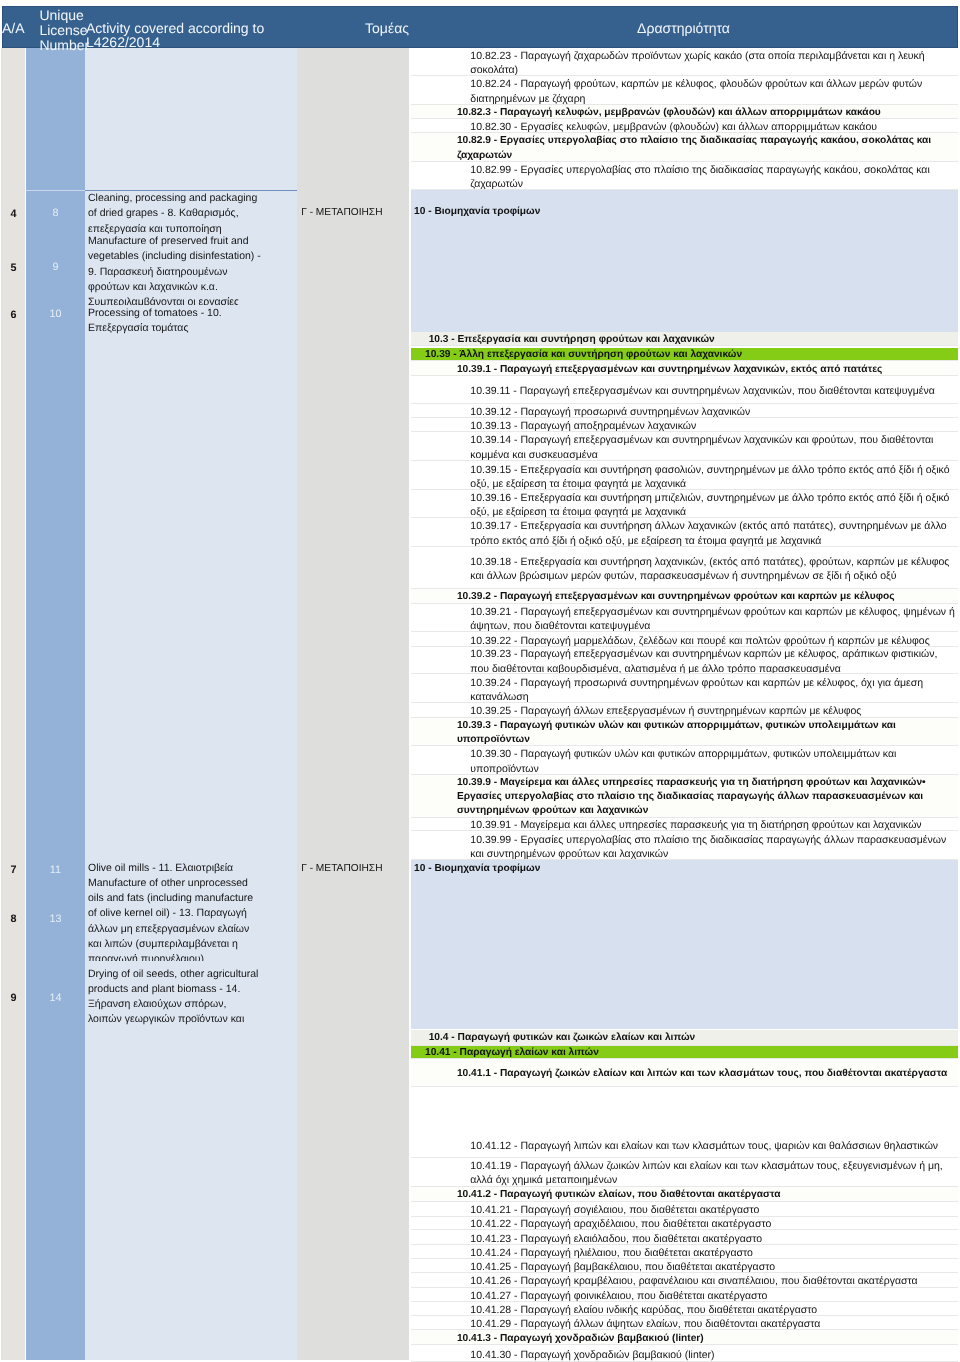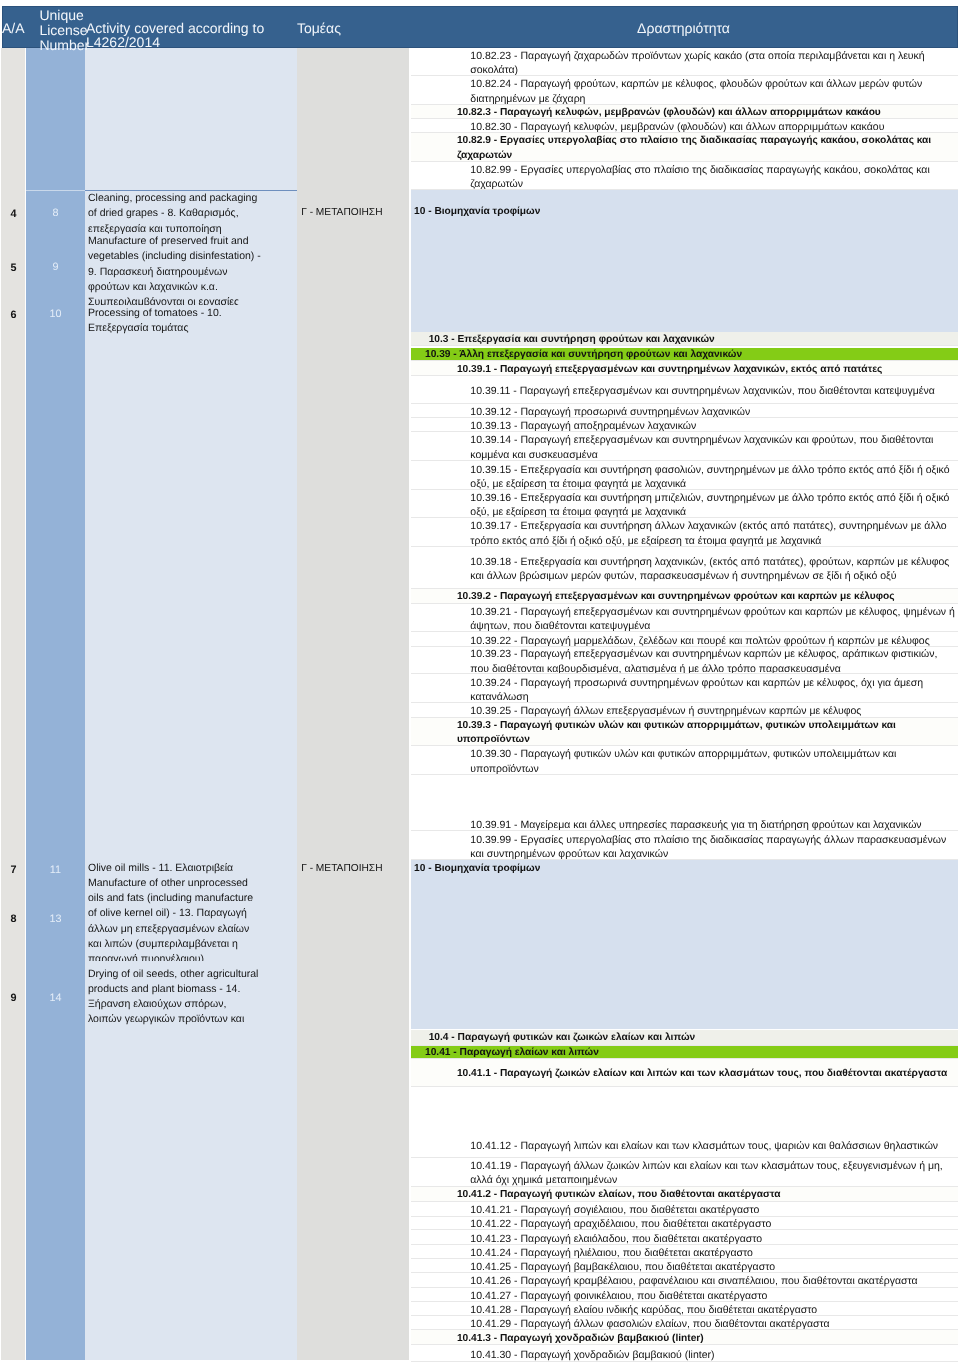--- a/index.html
+++ b/index.html
@@ -8,21 +8,21 @@
        font-family:"Liberation Sans",sans-serif;
        -webkit-font-smoothing:antialiased;text-rendering:geometricPrecision;}
   #page{position:relative;width:960px;height:1362px;overflow:hidden;background:#fff;}
 
   .hdr{position:absolute;left:1.6px;top:6px;width:956.3px;height:41.6px;background:#36618E;
        border:1px solid #2C527C;box-sizing:border-box;z-index:5;}
   .hdr-cell{position:absolute;z-index:6;color:#F2F6FB;font-size:14px;line-height:14.4px;}
   .hdr-aa{left:1.6px;top:20.5px;width:23.4px;text-align:center;}
   .hdr-lic{left:39.4px;top:7.6px;width:54px;line-height:15px;}
   .hdr-act{left:86px;top:20.5px;width:212px;}
-  .hdr-sector{left:297px;top:20.5px;width:112px;text-align:left;}
+  .hdr-sector{left:297px;top:20.5px;width:112px;text-align:right;}
   .hdr-nace{left:409px;top:20.5px;width:549px;text-align:center;}
 
   .cA,.cB,.cC,.cD{position:absolute;}
   .cA{left:1.4px;width:24.1px;background:#E4E3E0;}
   .cB{left:26px;width:58.8px;background:#94B2D7;}
   .cC{left:85px;width:212px;background:#DDE5F0;}
   .cD{left:297px;width:112px;background:#DEDEDC;}
 
   .aa{position:absolute;left:1.4px;width:24.1px;text-align:center;font-size:10.8px;color:#141414;font-weight:bold;}
   .lic{position:absolute;left:26px;width:58.8px;text-align:center;font-size:10.8px;color:#E4EDF8;}
@@ -77,21 +77,21 @@
 <div class="desc" style="top:860.8px;height:14.6px">Olive oil mills - 11. Ελαιοτριβεία</div>
 <div class="aa" style="top:913.1px">8</div>
 <div class="lic" style="top:912.6px">13</div>
 <div class="desc" style="top:876.0px;height:84.5px">Manufacture of other unprocessed oils and fats (including manufacture of olive kernel oil) - 13.  Παραγωγή άλλων μη επεξεργασμένων ελαίων και λιπών (συμπεριλαμβάνεται η παραγωγή πυρηνέλαιου)</div>
 <div class="aa" style="top:992.2px">9</div>
 <div class="lic" style="top:991.7px">14</div>
 <div class="desc" style="top:966.5px;height:62.0px">Drying of oil seeds, other agricultural products and plant biomass - 14. Ξήρανση ελαιούχων σπόρων, λοιπών γεωργικών προϊόντων και φυτικής βιομάζας</div>
 <div class="nrow l5" style="top:47.8px;height:28.5px">10.82.23 - Παραγωγή ζαχαρωδών προϊόντων χωρίς κακάο (στα οποία περιλαμβάνεται και η λευκή σοκολάτα)</div>
 <div class="nrow l5" style="top:76.3px;height:28.5px">10.82.24 - Παραγωγή φρούτων, καρπών με κέλυφος, φλουδών φρούτων και άλλων μερών φυτών διατηρημένων με ζάχαρη</div>
 <div class="nrow l4 bold" style="top:104.8px;height:14.0px">10.82.3 - Παραγωγή κελυφών, μεμβρανών (φλουδών) και άλλων απορριμμάτων κακάου</div>
-<div class="nrow l5" style="top:118.8px;height:14.6px">10.82.30 - Παραγωγή κελυφών, μεμβρανών (φλουδών) και άλλων απορριμμάτων κακάου</div>
+<div class="nrow l5" style="top:118.8px;height:14.6px">10.82.30 - Εργασίες κελυφών, μεμβρανών (φλουδών) και άλλων απορριμμάτων κακάου</div>
 <div class="nrow l4 bold" style="top:133.4px;height:28.5px">10.82.9 - Εργασίες υπεργολαβίας στο πλαίσιο της διαδικασίας παραγωγής κακάου, σοκολάτας και ζαχαρωτών</div>
 <div class="nrow l5" style="top:161.9px;height:28.5px">10.82.99 - Εργασίες υπεργολαβίας στο πλαίσιο της διαδικασίας παραγωγής κακάου, σοκολάτας και ζαχαρωτών</div>
 <div class="nacecode" style="top:190.4px;height:141.5px;padding-top:15.1px">10 - Βιομηχανία τροφίμων</div>
 <div class="nrow l2 bold" style="top:331.9px;height:14px">10.3 - Επεξεργασία και συντήρηση φρούτων και λαχανικών</div>
 <div class="nrow l3 bold" style="top:347.5px;height:13.8px">10.39 - Άλλη επεξεργασία και συντήρηση φρούτων και λαχανικών</div>
 <div class="nrow l4 bold" style="top:361.3px;height:14.7px">10.39.1 - Παραγωγή επεξεργασμένων και συντηρημένων λαχανικών, εκτός από πατάτες</div>
 <div class="nrow l5" style="top:376.0px;height:27.8px">10.39.11 - Παραγωγή επεξεργασμένων και συντηρημένων λαχανικών, που διαθέτονται κατεψυγμένα</div>
 <div class="nrow l5" style="top:403.8px;height:14.7px">10.39.12 - Παραγωγή προσωρινά συντηρημένων λαχανικών</div>
 <div class="nrow l5" style="top:418.5px;height:13.4px">10.39.13 - Παραγωγή αποξηραμένων λαχανικών</div>
 <div class="nrow l5" style="top:431.9px;height:29.4px">10.39.14 - Παραγωγή επεξεργασμένων και συντηρημένων λαχανικών και φρούτων, που διαθέτονται κομμένα και συσκευασμένα</div>
@@ -100,33 +100,34 @@
 <div class="nrow l5" style="top:518.5px;height:28.4px">10.39.17 - Επεξεργασία και συντήρηση άλλων λαχανικών (εκτός από πατάτες), συντηρημένων με άλλο τρόπο εκτός από ξίδι ή οξικό οξύ, με εξαίρεση τα έτοιμα φαγητά με λαχανικά</div>
 <div class="nrow l5" style="top:546.9px;height:42.5px">10.39.18 - Επεξεργασία και συντήρηση λαχανικών, (εκτός από πατάτες), φρούτων, καρπών με κέλυφος και άλλων βρώσιμων μερών φυτών, παρασκευασμένων ή συντηρημένων σε ξίδι ή οξικό οξύ</div>
 <div class="nrow l4 bold" style="top:589.4px;height:14.4px">10.39.2 - Παραγωγή επεξεργασμένων και συντηρημένων φρούτων και καρπών με κέλυφος</div>
 <div class="nrow l5" style="top:603.8px;height:28.7px">10.39.21 - Παραγωγή επεξεργασμένων και συντηρημένων φρούτων και καρπών με κέλυφος, ψημένων ή άψητων, που διαθέτονται κατεψυγμένα</div>
 <div class="nrow l5" style="top:632.5px;height:14.4px">10.39.22 - Παραγωγή μαρμελάδων, ζελέδων και πουρέ και πολτών φρούτων ή καρπών με κέλυφος</div>
 <div class="nrow l5" style="top:646.9px;height:27.5px">10.39.23 - Παραγωγή επεξεργασμένων και συντηρημένων καρπών με κέλυφος, αράπικων φιστικιών, που διαθέτονται καβουρδισμένα, αλατισμένα ή με άλλο τρόπο παρασκευασμένα</div>
 <div class="nrow l5" style="top:674.4px;height:29.1px">10.39.24 - Παραγωγή προσωρινά συντηρημένων φρούτων και καρπών με κέλυφος, όχι για άμεση κατανάλωση</div>
 <div class="nrow l5" style="top:703.5px;height:14.2px">10.39.25 - Παραγωγή άλλων επεξεργασμένων ή συντηρημένων καρπών με κέλυφος</div>
 <div class="nrow l4 bold" style="top:717.7px;height:28.7px">10.39.3 - Παραγωγή φυτικών υλών και φυτικών απορριμμάτων, φυτικών υπολειμμάτων και υποπροϊόντων</div>
 <div class="nrow l5" style="top:746.4px;height:28.6px">10.39.30 - Παραγωγή φυτικών υλών και φυτικών απορριμμάτων, φυτικών υπολειμμάτων και υποπροϊόντων</div>
+<div class="nrow l4 bold" style="top:775.0px;height:42.6px">10.39.9 - Μαγείρεμα και άλλες υπηρεσίες παρασκευής για τη διατήρηση φρούτων και λαχανικών• Εργασίες υπεργολαβίας στο πλαίσιο της διαδικασίας παραγωγής άλλων παρασκευασμένων και συντηρημένων φρούτων και λαχανικών</div>
 <div class="nrow l5" style="top:817.6px;height:13.9px">10.39.91 - Μαγείρεμα και άλλες υπηρεσίες παρασκευής για τη διατήρηση φρούτων και λαχανικών</div>
 <div class="nrow l5" style="top:831.5px;height:28.7px">10.39.99 - Εργασίες υπεργολαβίας στο πλαίσιο της διαδικασίας παραγωγής άλλων παρασκευασμένων και συντηρημένων φρούτων και λαχανικών</div>
 <div class="nacecode" style="top:860.2px;height:169.3px;padding-top:1.9px">10 - Βιομηχανία τροφίμων</div>
 <div class="nrow l2 bold" style="top:1029.5px;height:16.2px">10.4 - Παραγωγή φυτικών και ζωικών ελαίων και λιπών</div>
 <div class="nrow l3 bold" style="top:1045.7px;height:13.2px">10.41 - Παραγωγή ελαίων και λιπών</div>
 <div class="nrow l4 bold" style="top:1058.9px;height:28.6px">10.41.1 - Παραγωγή ζωικών ελαίων και λιπών και των κλασμάτων τους, που διαθέτονται ακατέργαστα</div>
 <div class="nrow l5" style="top:1131.6px;height:26.4px">10.41.12 - Παραγωγή λιπών και ελαίων και των κλασμάτων τους, ψαριών και θαλάσσιων θηλαστικών</div>
 <div class="nrow l5" style="top:1158.0px;height:28.7px">10.41.19 - Παραγωγή άλλων ζωικών λιπών και ελαίων και των κλασμάτων τους, εξευγενισμένων ή μη, αλλά όχι χημικά μεταποιημένων</div>
 <div class="nrow l4 bold" style="top:1186.7px;height:15.3px">10.41.2 - Παραγωγή φυτικών ελαίων, που διαθέτονται ακατέργαστα</div>
 <div class="nrow l5" style="top:1202.0px;height:14.5px">10.41.21 - Παραγωγή σογιέλαιου, που διαθέτεται ακατέργαστο</div>
 <div class="nrow l5" style="top:1216.5px;height:13.9px">10.41.22 - Παραγωγή αραχιδέλαιου, που διαθέτεται ακατέργαστο</div>
 <div class="nrow l5" style="top:1230.4px;height:14.5px">10.41.23 - Παραγωγή ελαιόλαδου, που διαθέτεται ακατέργαστο</div>
 <div class="nrow l5" style="top:1244.9px;height:13.9px">10.41.24 - Παραγωγή ηλιέλαιου, που διαθέτεται ακατέργαστο</div>
 <div class="nrow l5" style="top:1258.8px;height:14.5px">10.41.25 - Παραγωγή βαμβακέλαιου, που διαθέτεται ακατέργαστο</div>
 <div class="nrow l5" style="top:1273.3px;height:14.6px">10.41.26 - Παραγωγή κραμβέλαιου, ραφανέλαιου και σιναπέλαιου, που διαθέτονται ακατέργαστα</div>
 <div class="nrow l5" style="top:1287.9px;height:13.8px">10.41.27 - Παραγωγή φοινικέλαιου, που διαθέτεται ακατέργαστο</div>
 <div class="nrow l5" style="top:1301.7px;height:14.6px">10.41.28 - Παραγωγή ελαίου ινδικής καρύδας, που διαθέτεται ακατέργαστο</div>
-<div class="nrow l5" style="top:1316.3px;height:13.8px">10.41.29 - Παραγωγή άλλων φασολιών ελαίων, που διαθέτονται ακατέργαστα</div>
+<div class="nrow l5" style="top:1316.3px;height:13.8px">10.41.29 - Παραγωγή άλλων άψητων ελαίων, που διαθέτονται ακατέργαστα</div>
 <div class="nrow l4 bold" style="top:1330.1px;height:15.2px">10.41.3 - Παραγωγή χονδραδιών βαμβακιού (linter)</div>
 <div class="nrow l5" style="top:1345.3px;height:16.7px">10.41.30 - Παραγωγή χονδραδιών βαμβακιού (linter)</div>
 </div>
 
 </body></html>

